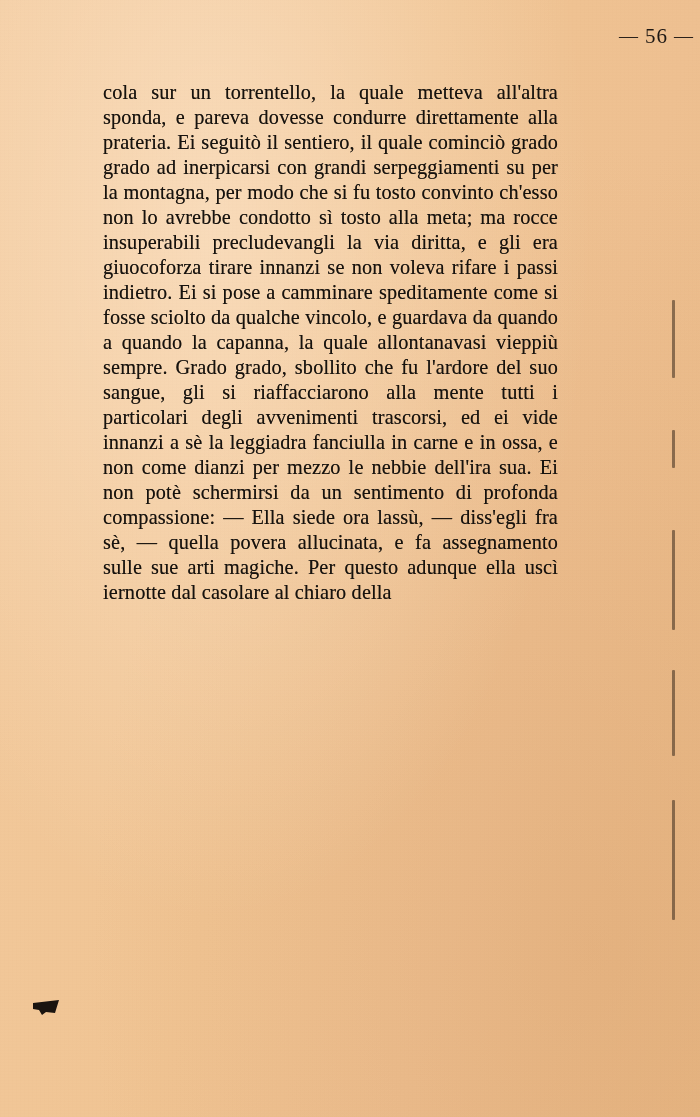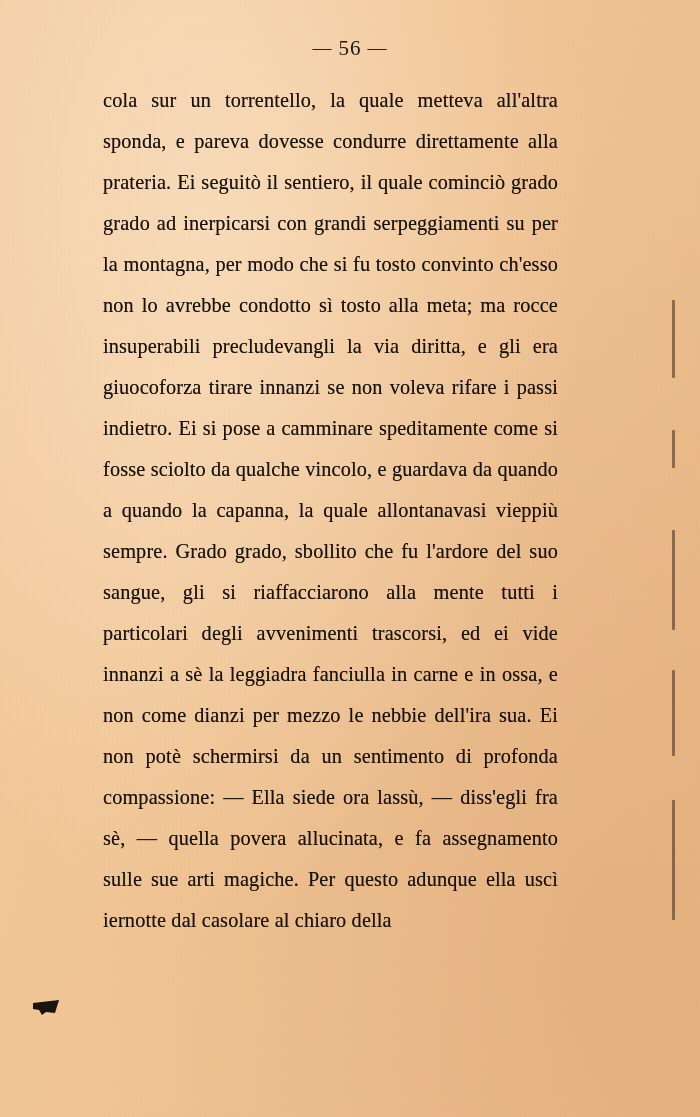--- a/index.html
+++ b/index.html
@@ -26,42 +26,42 @@
     position: absolute;
     inset: 0;
     pointer-events: none;
     opacity: 0.18;
     background-image:
       repeating-linear-gradient(0deg, rgba(150,100,60,0.06) 0px, rgba(150,100,60,0.06) 1px, rgba(255,255,255,0) 1px, rgba(255,255,255,0) 3px),
       repeating-linear-gradient(90deg, rgba(150,100,60,0.05) 0px, rgba(150,100,60,0.05) 1px, rgba(255,255,255,0) 1px, rgba(255,255,255,0) 4px);
   }
   .page-number {
     position: absolute;
-    top: 36px;
+    top: 24px;
     left: 0;
     right: 0;
-    text-align: center;
+    text-align: right;
     font-size: 21px;
     color: #1d1713;
     letter-spacing: 1px;
     font-family: "Liberation Serif", serif;
   }
   .page-number .dash {
     font-size: 19px;
     padding: 0 6px;
     position: relative;
     top: -1px;
   }
   .body-text {
     position: absolute;
     top: 80px;
     left: 103px;
     width: 455px;
     font-size: 20.3px;
-    line-height: 41px;
+    line-height: 25px;
     color: #16120e;
     text-align: justify;
     text-justify: inter-word;
     font-weight: 500;
     letter-spacing: 0.15px;
     text-shadow: 0 0 0.6px rgba(20,15,10,0.55);
     -webkit-font-smoothing: antialiased;
   }
   .body-text p {
     margin: 0;

